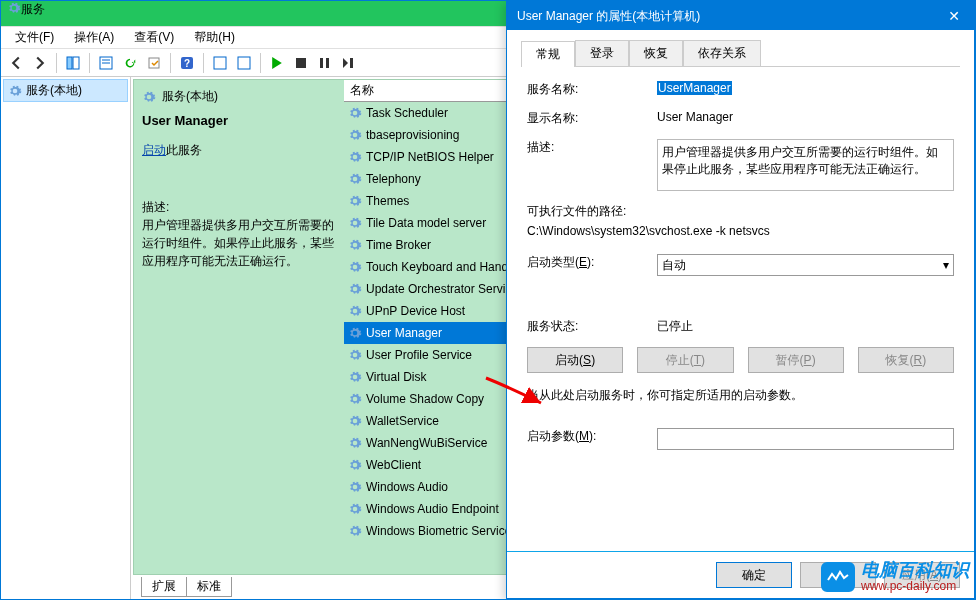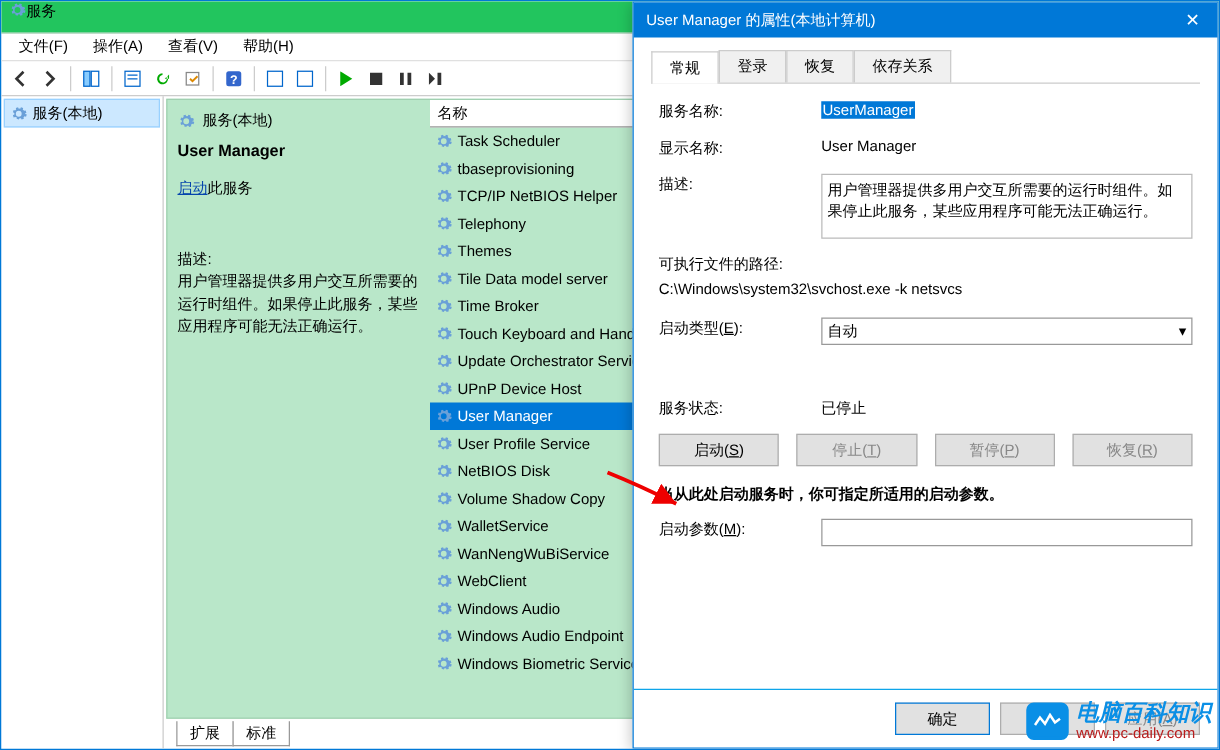--- a/index.html
+++ b/index.html
@@ -419,21 +419,21 @@
             <div class="svc-item">
               <svg class="gear" width="14" height="14" viewBox="0 0 24 24">
                 <path d="M12 8a4 4 0 100 8 4 4 0 000-8zm9 4l2 1-1 3-2-.5a8 8 0 01-1.5 1.5l.5 2-3 1-1-2a8 8 0 01-2 0l-1 2-3-1 .5-2A8 8 0 017 16.5L5 17l-1-3 2-1a8 8 0 010-2l-2-1 1-3 2 .5A8 8 0 018.5 6L8 4l3-1 1 2a8 8 0 012 0l1-2 3 1-.5 2A8 8 0 0119.5 8l2-.5 1 3-2 1a8 8 0 010 2z"></path>
               </svg>
               <span>User Profile Service</span>
             </div>
             <div class="svc-item">
               <svg class="gear" width="14" height="14" viewBox="0 0 24 24">
                 <path d="M12 8a4 4 0 100 8 4 4 0 000-8zm9 4l2 1-1 3-2-.5a8 8 0 01-1.5 1.5l.5 2-3 1-1-2a8 8 0 01-2 0l-1 2-3-1 .5-2A8 8 0 017 16.5L5 17l-1-3 2-1a8 8 0 010-2l-2-1 1-3 2 .5A8 8 0 018.5 6L8 4l3-1 1 2a8 8 0 012 0l1-2 3 1-.5 2A8 8 0 0119.5 8l2-.5 1 3-2 1a8 8 0 010 2z"></path>
               </svg>
-              <span>NetBIOS Disk</span>
+              <span>Virtual Disk</span>
             </div>
             <div class="svc-item">
               <svg class="gear" width="14" height="14" viewBox="0 0 24 24">
                 <path d="M12 8a4 4 0 100 8 4 4 0 000-8zm9 4l2 1-1 3-2-.5a8 8 0 01-1.5 1.5l.5 2-3 1-1-2a8 8 0 01-2 0l-1 2-3-1 .5-2A8 8 0 017 16.5L5 17l-1-3 2-1a8 8 0 010-2l-2-1 1-3 2 .5A8 8 0 018.5 6L8 4l3-1 1 2a8 8 0 012 0l1-2 3 1-.5 2A8 8 0 0119.5 8l2-.5 1 3-2 1a8 8 0 010 2z"></path>
               </svg>
               <span>Volume Shadow Copy</span>
             </div>
             <div class="svc-item">
               <svg class="gear" width="14" height="14" viewBox="0 0 24 24">
                 <path d="M12 8a4 4 0 100 8 4 4 0 000-8zm9 4l2 1-1 3-2-.5a8 8 0 01-1.5 1.5l.5 2-3 1-1-2a8 8 0 01-2 0l-1 2-3-1 .5-2A8 8 0 017 16.5L5 17l-1-3 2-1a8 8 0 010-2l-2-1 1-3 2 .5A8 8 0 018.5 6L8 4l3-1 1 2a8 8 0 012 0l1-2 3 1-.5 2A8 8 0 0119.5 8l2-.5 1 3-2 1a8 8 0 010 2z"></path>
@@ -526,21 +526,21 @@
       <div class="form-value">已停止</div>
     </div>
 
     <div class="btn-row">
       <div class="winbtn">启动(<u>S</u>)</div>
       <div class="winbtn disabled">停止(<u>T</u>)</div>
       <div class="winbtn disabled">暂停(<u>P</u>)</div>
       <div class="winbtn disabled">恢复(<u>R</u>)</div>
     </div>
 
-    <div style="margin-bottom:11px;font-weight:bold;">当从此处启动服务时，你可指定所适用的启动参数。</div>
+    <div style="margin-bottom:24px;">当从此处启动服务时，你可指定所适用的启动参数。</div>
 
     <div class="form-row">
       <div class="form-label">启动参数(<span class="accel">M</span>):</div>
       <input class="param-input" type="text" style="">
     </div>
   </div>
   <div class="dlg-footer">
     <div class="winbtn" style="border-color:#0078d7">确定</div>
     <div class="winbtn">取消</div>
     <div class="winbtn disabled">应用(<u>A</u>)</div>

